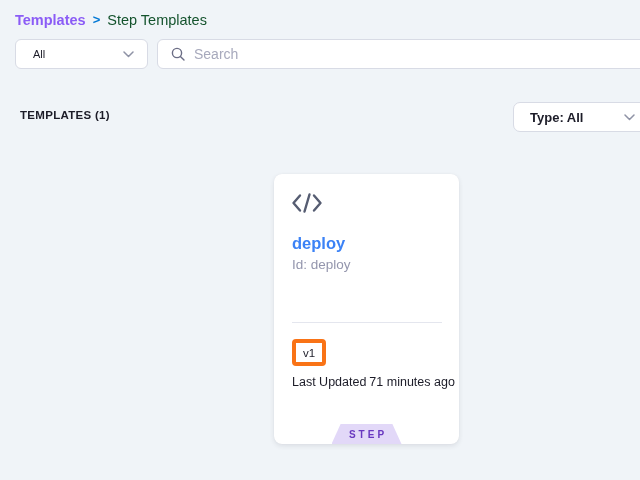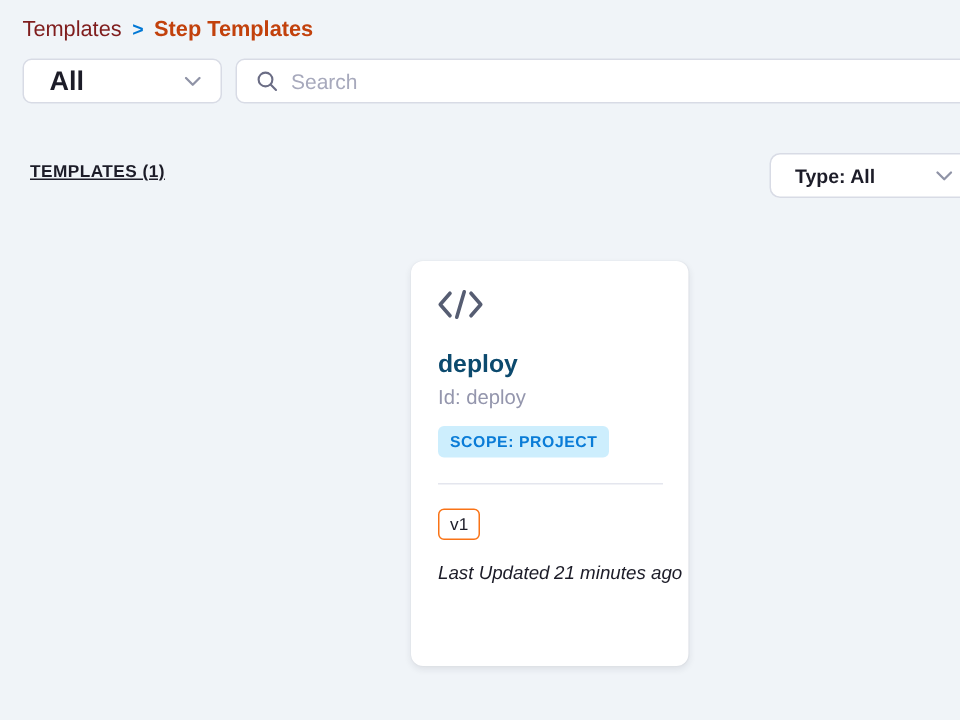--- a/index.html
+++ b/index.html
@@ -10,33 +10,33 @@
     background: #f0f4f8;
     font-family: "Liberation Sans", sans-serif;
     color: #1c1c28;
   }
 
   
   .breadcrumb {
     position: absolute; left: 15px; top: 12px;
     font-size: 14.5px; display: flex; align-items: center; gap: 7px;
   }
-  .crumb-link { color: #7f1d1d; font-weight: 400; text-decoration: none; cursor: pointer; }
+  .crumb-link { color: #8b5cf6; font-weight: 700; text-decoration: none; cursor: pointer; }
   .crumb-sep  { color: #0278d5; font-weight: 600; font-size: 13px; transform: translateY(-1px); }
-  .crumb-current { color: #c2410c; font-weight: 700; }
+  .crumb-current { color: #14532d; font-weight: 400; }
 
   
   .dropdown {
     position: absolute; background: #fff;
     border: 1px solid #d8dbe5; border-radius: 6px;
     display: flex; align-items: center; justify-content: space-between;
     cursor: pointer;
   }
   .dd-filter { left: 15px; top: 39px; width: 133px; height: 30px; padding: 0 13px 0 17px; }
-  .dd-filter .dd-label { font-size: 18px; font-weight: 700; }
+  .dd-filter .dd-label { font-size: 11px; font-weight: 400; }
   .dd-type { left: 513px; top: 102px; width: 160px; height: 30px; padding: 0 13px 0 16px; border-radius: 7px; }
   .dd-type .dd-label { font-size: 13px; font-weight: 600; text-align: center; }
   .chevron { flex: 0 0 auto; display: block; }
   .dd-type .chevron { position: absolute; left: 110px; top: 11px; }
 
   .searchbox {
     position: absolute; left: 157px; top: 39px; width: 502px; height: 30px;
     background: #fff; border: 1px solid #d8dbe5; border-radius: 6px;
     display: flex; align-items: center; padding: 0 10px 0 12px; gap: 8px;
   }
@@ -44,57 +44,57 @@
   .searchbox input {
     border: none; outline: none; background: transparent;
     font-family: "Liberation Sans", sans-serif;
     font-size: 14px; color: #1c1c28; width: 100%;
   }
   .searchbox input::placeholder { color: #a7a9bc; }
 
   
   .templates-count {
     position: absolute; left: 20px; top: 109px;
-    font-size: 11.5px; font-weight: 700; letter-spacing: 0.3px; color: #1c1c28; text-decoration: underline;
+    font-size: 11.5px; font-weight: 700; letter-spacing: 0.3px; color: #1c1c28;
   }
 
   
   .card {
     position: absolute; left: 274px; top: 174px; width: 185px; height: 270px;
     background: #fff; border-radius: 8px;
     box-shadow: 0 2px 5px rgba(40, 41, 61, 0.10), 0 0 1px rgba(40,41,61,0.08);
     overflow: hidden; cursor: pointer;
   }
   .card-icon { position: absolute; left: 17px; top: 18px; }
   .card-title {
     position: absolute; left: 18px; top: 60px;
-    font-size: 16.5px; font-weight: 700; color: #0c4a6e;
+    font-size: 16.5px; font-weight: 700; color: #3b82f6;
   }
   .card-id {
     position: absolute; left: 18px; top: 83px;
     font-size: 13.5px; color: #9496ad; text-align: center;
   }
   .scope-badge {
     position: absolute; left: 18px; top: 110px;
     background: #cdeefd; color: #0a7cd7;
     font-size: 10.5px; font-weight: 700; letter-spacing: 0.4px;
     padding: 5px 8px 4px; border-radius: 4px;
   }
   .card-divider {
     position: absolute; left: 18px; right: 17px; top: 148px;
     height: 1px; background: #e4e6ee;
   }
   .version-chip {
     position: absolute; left: 18px; top: 165px;
-    background: #fff; border: 1px solid #f97316; border-radius: 4px;
+    background: #fff; border: 4px solid #f97316; border-radius: 4px;
     font-size: 11.5px; color: #1c1c28; padding: 4px 7px 3px; cursor: pointer;
   }
   .last-updated {
     position: absolute; left: 18px; top: 201px;
-    font-size: 12.5px; color: #1c1c28; display: flex; gap: 3px; white-space: nowrap; font-style: italic;
+    font-size: 12.5px; color: #1c1c28; display: flex; gap: 3px; white-space: nowrap;
   }
   .type-badge {
     position: absolute; left: 50%; bottom: 0; transform: translateX(-50%);
     width: 70px; height: 20px; line-height: 21px; text-align: center;
     background: #e2d8f8; color: #6938c0;
     font-size: 10px; font-weight: 700; letter-spacing: 3px; text-indent: 3px;
     clip-path: polygon(13% 0, 87% 0, 100% 100%, 0 100%);
   }
 </style>
 </head>
@@ -131,20 +131,20 @@
 </div>
 
 <div class="card">
   <svg class="card-icon" width="32" height="22" viewBox="0 0 32 22">
     <polyline points="9,3.5 2.5,11 9,18.5" fill="none" stroke="#565d72" stroke-width="2.4" stroke-linecap="round" stroke-linejoin="round"></polyline>
     <line x1="18.5" y1="2.5" x2="13.5" y2="19.5" stroke="#565d72" stroke-width="2.4" stroke-linecap="round"></line>
     <polyline points="23,3.5 29.5,11 23,18.5" fill="none" stroke="#565d72" stroke-width="2.4" stroke-linecap="round" stroke-linejoin="round"></polyline>
   </svg>
   <div class="card-title">deploy</div>
   <div class="card-id">Id: deploy</div>
-  <div class="scope-badge">SCOPE: PROJECT</div>
   <div class="card-divider"></div>
   <div class="version-chip">v1</div>
   <div class="last-updated">
     <span>Last Updated</span>
-    <span>21 minutes ago</span>
+    <span>71 minutes ago</span>
   </div>
+  <div class="type-badge">STEP</div>
 </div>
 
 </body></html>

